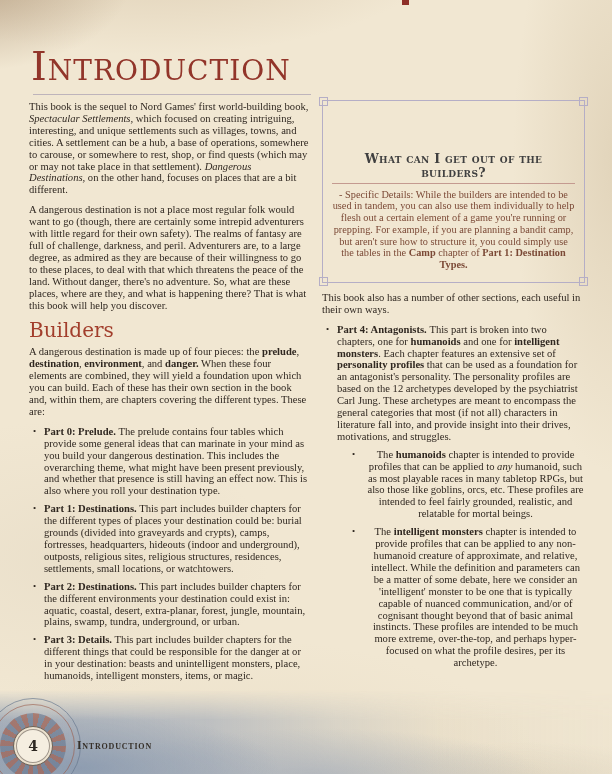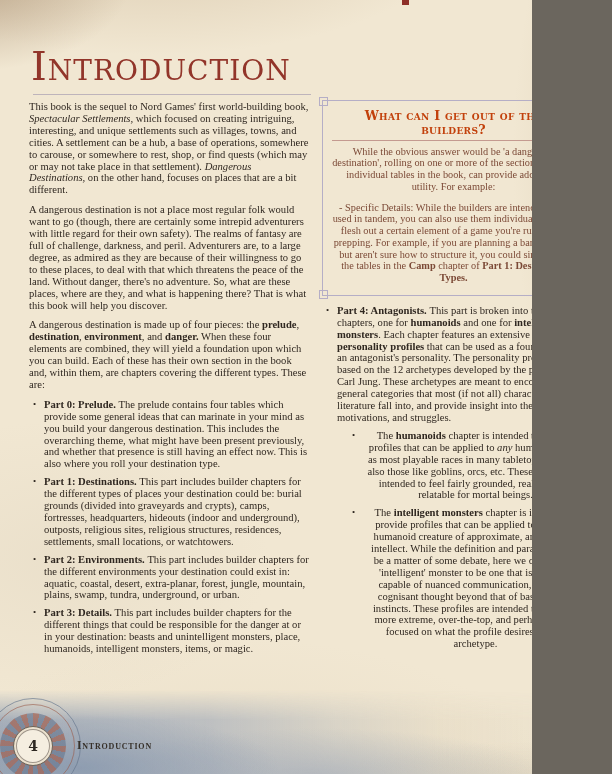--- a/index.html
+++ b/index.html
@@ -1,18 +1,18 @@
 <!DOCTYPE html>
 <html><head>
 <meta charset="utf-8">
 <style>
   html,body { margin:0; padding:0; }
   body { background:#6b665e; }
   .page {
-    position:relative; width:532px; height:774px; overflow:hidden;
+    position:relative; width:612px; height:774px; overflow:hidden;
     background:#f1e7d2;
     font-family:"Liberation Serif", serif;
   }
   
   .texture {
     position:absolute; inset:0; pointer-events:none;
     background:
       radial-gradient(230px 130px at -30px -20px, rgba(150,120,88,0.55), rgba(150,120,88,0) 70%),
       radial-gradient(420px 160px at 150px -60px, rgba(186,160,124,0.38), rgba(186,160,124,0) 72%),
       radial-gradient(140px 420px at 618px 160px, rgba(196,176,142,0.35), rgba(196,176,142,0) 75%),
@@ -68,22 +68,23 @@
   }
   .callout .corner {
     position:absolute; width:7px; height:7px; border:1px solid #b5aec6;
     background:rgba(241,231,210,0.0);
   }
   .corner.tl{left:-4px; top:-4px;} .corner.tr{right:-4px; top:-4px;}
   .corner.bl{left:-4px; bottom:-4px;} .corner.br{right:-4px; bottom:-4px;}
   .callout-title {
     display:inline-block; font-family:"DejaVu Serif", serif; font-weight:bold;
     font-variant:small-caps; font-size:12.5px; letter-spacing:0.3px;
-    color:#c2410c; border-bottom:1px solid #c49a90; padding:0 2px 2px; margin-bottom:5px;
+    color:#404040; border-bottom:1px solid #c49a90; padding:0 2px 2px; margin-bottom:5px;
     line-height:1.15;
+    margin-top:43px;
   }
   .callout p { margin:0 0 9px; font-size:10.3px; line-height:1.14; color:#7b4936; text-align:center; }
 
   
   .compass { position:absolute; left:-22px; top:691px; width:110px; height:110px; }
   .compass .ring1, .compass .ring2, .compass .rays, .compass .center {
     position:absolute; border-radius:50%;
   }
   .compass .ring2 { left:7px; top:7px; width:94px; height:94px; border:1px solid rgba(100,116,140,0.65); }
   .compass .ring1 { left:13px; top:13px; width:82px; height:82px; border:1px solid rgba(154,90,72,0.6); }
@@ -110,43 +111,44 @@
   <div class="texture"></div>
   <div class="red-tick"></div>
 
   <h1 class="page-title">Introduction</h1>
   <div class="title-rule"></div>
 
   <div class="col-left">
     <p class="body"><span>This book is the sequel to Nord Games' first world-building book, </span><span class="seg-i">Spectacular Settlements,</span><span> which focused on creating intriguing, interesting, and unique settlements such as villages, towns, and cities. A settlement can be a hub, a base of operations, somewhere to carouse, or somewhere to rest, shop, or find quests (which may or may not take place in that settlement). </span><span class="seg-i">Dangerous Destinations,</span><span> on the other hand, focuses on places that are a bit different.</span></p>
     <p class="body"><span>A dangerous destination is not a place most regular folk would want to go (though, there are certainly some intrepid adventurers with little regard for their own safety). The realms of fantasy are full of challenge, darkness, and peril. Adventurers are, to a large degree, as admired as they are because of their willingness to go to these places, to deal with that which threatens the peace of the land. Without danger, there's no adventure. So, what are these places, where are they, and what is happening there? That is what this book will help you discover.</span></p>
 
+    <h2 class="sect">Builders</h2>
     <p class="body"><span>A dangerous destination is made up of four pieces: the </span><span class="seg-b">prelude</span><span>, </span><span class="seg-b">destination</span><span>, </span><span class="seg-b">environment</span><span>, and </span><span class="seg-b">danger.</span><span> When these four elements are combined, they will yield a foundation upon which you can build. Each of these has their own section in the book and, within them, are chapters covering the different types. These are:</span></p>
 
     <ul class="blist">
       <li><span class="seg-b">Part 0: Prelude. </span><span>The prelude contains four tables which provide some general ideas that can marinate in your mind as you build your dangerous destination. This includes the overarching theme, what might have been present previously, and whether that presence is still having an effect now. This is also where you roll your destination type.</span></li>
       <li><span class="seg-b">Part 1: Destinations. </span><span>This part includes builder chapters for the different types of places your destination could be: burial grounds (divided into graveyards and crypts), camps, fortresses, headquarters, hideouts (indoor and underground), outposts, religious sites, religious structures, residences, settlements, small locations, or watchtowers.</span></li>
-      <li><span class="seg-b">Part 2: Environments. </span><span>This part includes builder chapters for the different environments your destination could exist in: aquatic, coastal, desert, extra-planar, forest, jungle, mountain, plains, swamp, tundra, underground, or urban.</span></li>
+      <li><span class="seg-b">Part 2: Destinations. </span><span>This part includes builder chapters for the different environments your destination could exist in: aquatic, coastal, desert, extra-planar, forest, jungle, mountain, plains, swamp, tundra, underground, or urban.</span></li>
       <li><span class="seg-b">Part 3: Details. </span><span>This part includes builder chapters for the different things that could be responsible for the danger at or in your destination: beasts and unintelligent monsters, place, humanoids, intelligent monsters, items, or magic.</span></li>
     </ul>
   </div>
 
   <div class="col-right">
     <div class="callout">
       <div class="corner tl"></div>
       <div class="corner tr"></div>
       <div class="corner bl"></div>
       <div class="corner br"></div>
       <div>
         <span class="callout-title">What can I get out of the builders?</span>
       </div>
-      <p><span>While the obvious answer would be 'a dangerous destination', rolling on one or more of the sections, or even individual tables in the book, can provide additional utility. For example:</span></p>
       <p><span>- Specific Details: While the builders are intended to be used in tandem, you can also use them individually to help flesh out a certain element of a game you're running or prepping. For example, if you are planning a bandit camp, but aren't sure how to structure it, you could simply use the tables in the </span><span class="seg-b">Camp</span><span> chapter of </span><span class="seg-b">Part 1: Destination Types.</span></p>
     </div>
 
+    <p class="body">This book also has a number of other sections, each useful in their own ways.</p>
 
     <ul class="blist">
       <li><span class="seg-b">Part 4: Antagonists. </span><span>This part is broken into two chapters, one for </span><span class="seg-b">humanoids</span><span> and one for </span><span class="seg-b">intelligent monsters</span><span>. Each chapter features an extensive set of </span><span class="seg-b">personality profiles</span><span> that can be used as a foundation for an antagonist's personality. The personality profiles are based on the 12 archetypes developed by the psychiatrist Carl Jung. These archetypes are meant to encompass the general categories that most (if not all) characters in literature fall into, and provide insight into their drives, motivations, and struggles.</span></li>
       <li class="sub"><span>The </span><span class="seg-b">humanoids</span><span> chapter is intended to provide profiles that can be applied to </span><span class="seg-i">any</span><span> humanoid, such as most playable races in many tabletop RPGs, but also those like goblins, orcs, etc. These profiles are intended to feel fairly grounded, realistic, and relatable for mortal beings.</span></li>
       <li class="sub"><span>The </span><span class="seg-b">intelligent monsters</span><span> chapter is intended to provide profiles that can be applied to any non-humanoid creature of approximate, and relative, intellect. While the definition and parameters can be a matter of some debate, here we consider an 'intelligent' monster to be one that is typically capable of nuanced communication, and/or of cognisant thought beyond that of basic animal instincts. These profiles are intended to be much more extreme, over-the-top, and perhaps hyper-focused on what the profile desires, per its archetype.</span></li>
     </ul>
   </div>
 
   <div class="band"></div>
 

